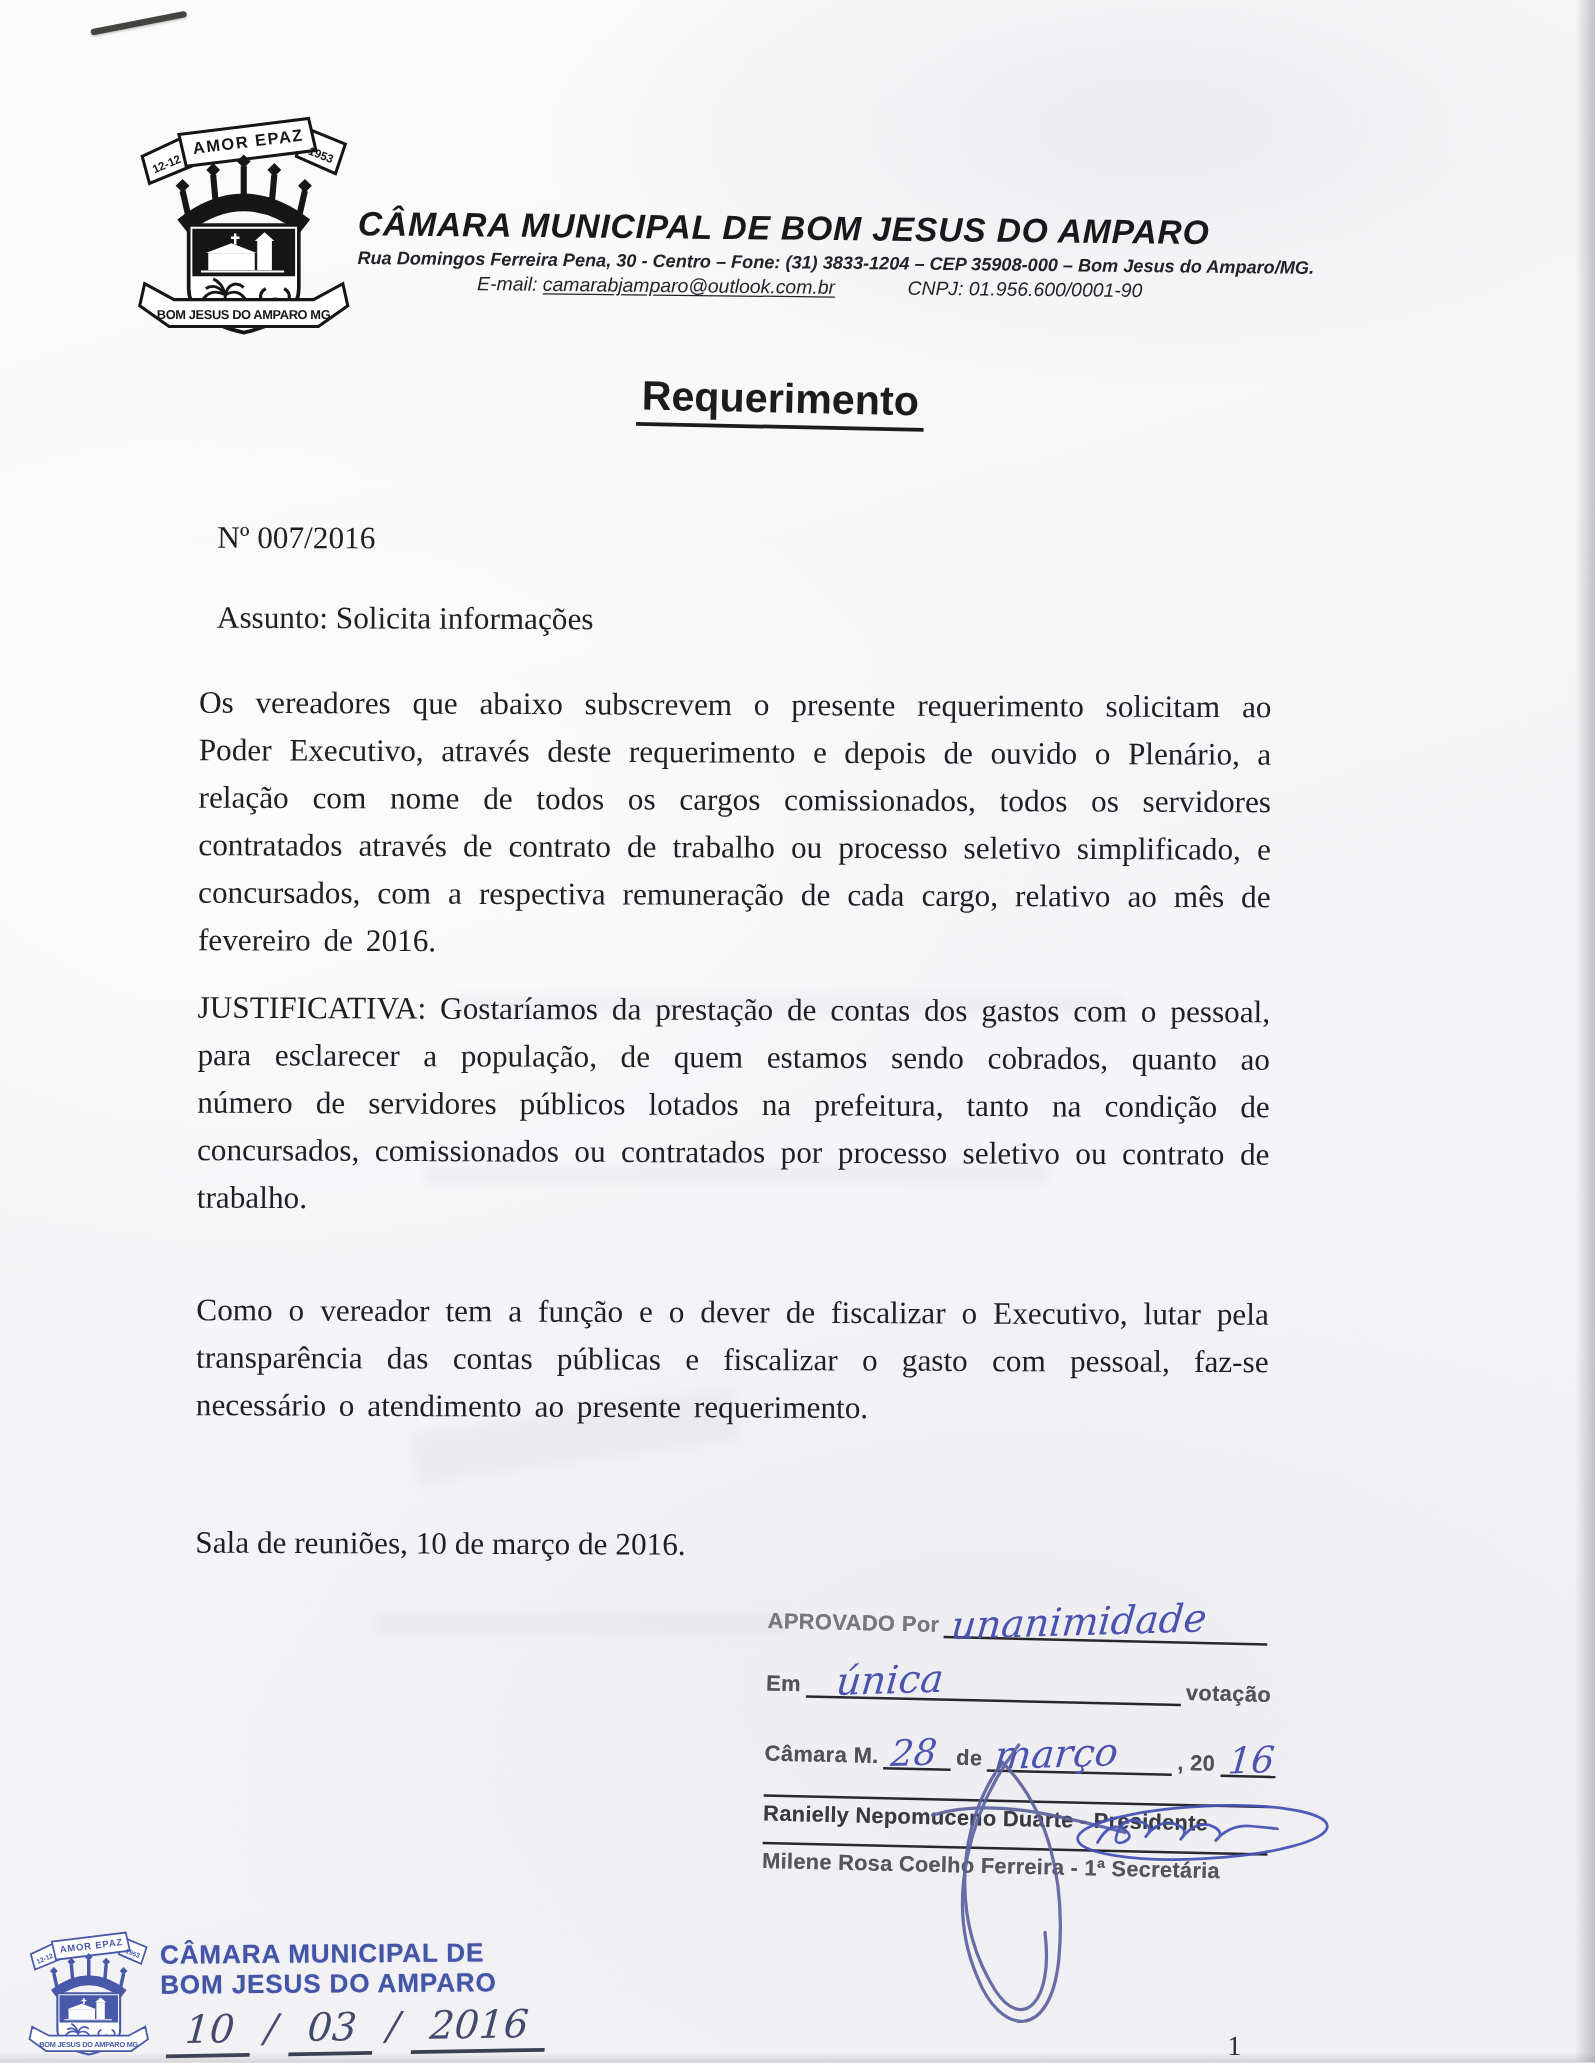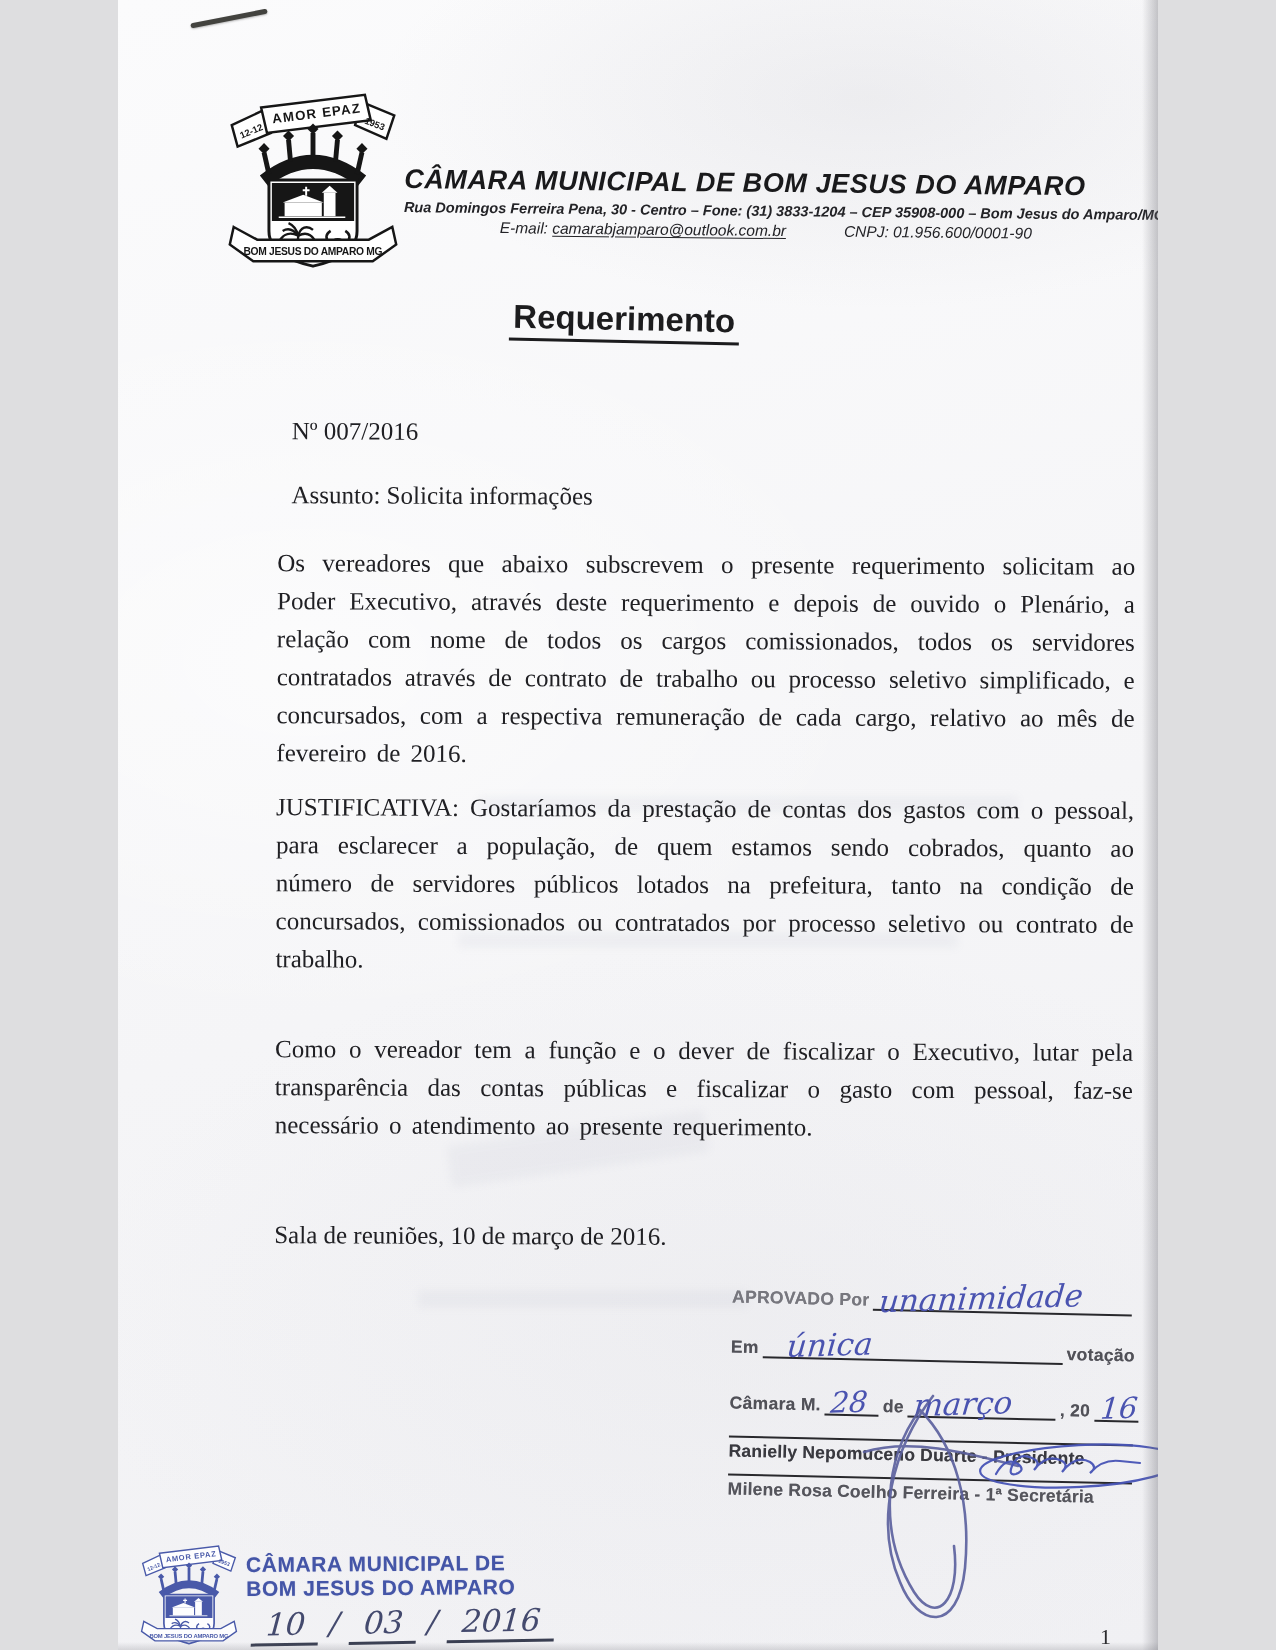--- a/index.html
+++ b/index.html
@@ -1,18 +1,18 @@
 <!DOCTYPE html>
 <html><head>
 <meta charset="utf-8">
 <style>
   html,body{margin:0;padding:0;background:#dedee0;}
   .page{
     position:relative;
-    width:1040px;height:1650px;
+    width:1276px;height:1650px;
     margin:0 auto;
     overflow:hidden;
     background-image:
       radial-gradient(ellipse 700px 300px at 72% 6%, rgba(208,208,214,.30), transparent 70%),
       radial-gradient(ellipse 800px 500px at 18% 40%, rgba(255,255,255,.55), transparent 75%),
       radial-gradient(ellipse 900px 500px at 60% 80%, rgba(214,214,220,.18), transparent 75%),
       linear-gradient(163deg,#fbfbfc 0%,#f5f5f7 55%,#f0f0f3 100%);
     font-family:"Liberation Serif", serif;
     color:#1f1f23;
   }

